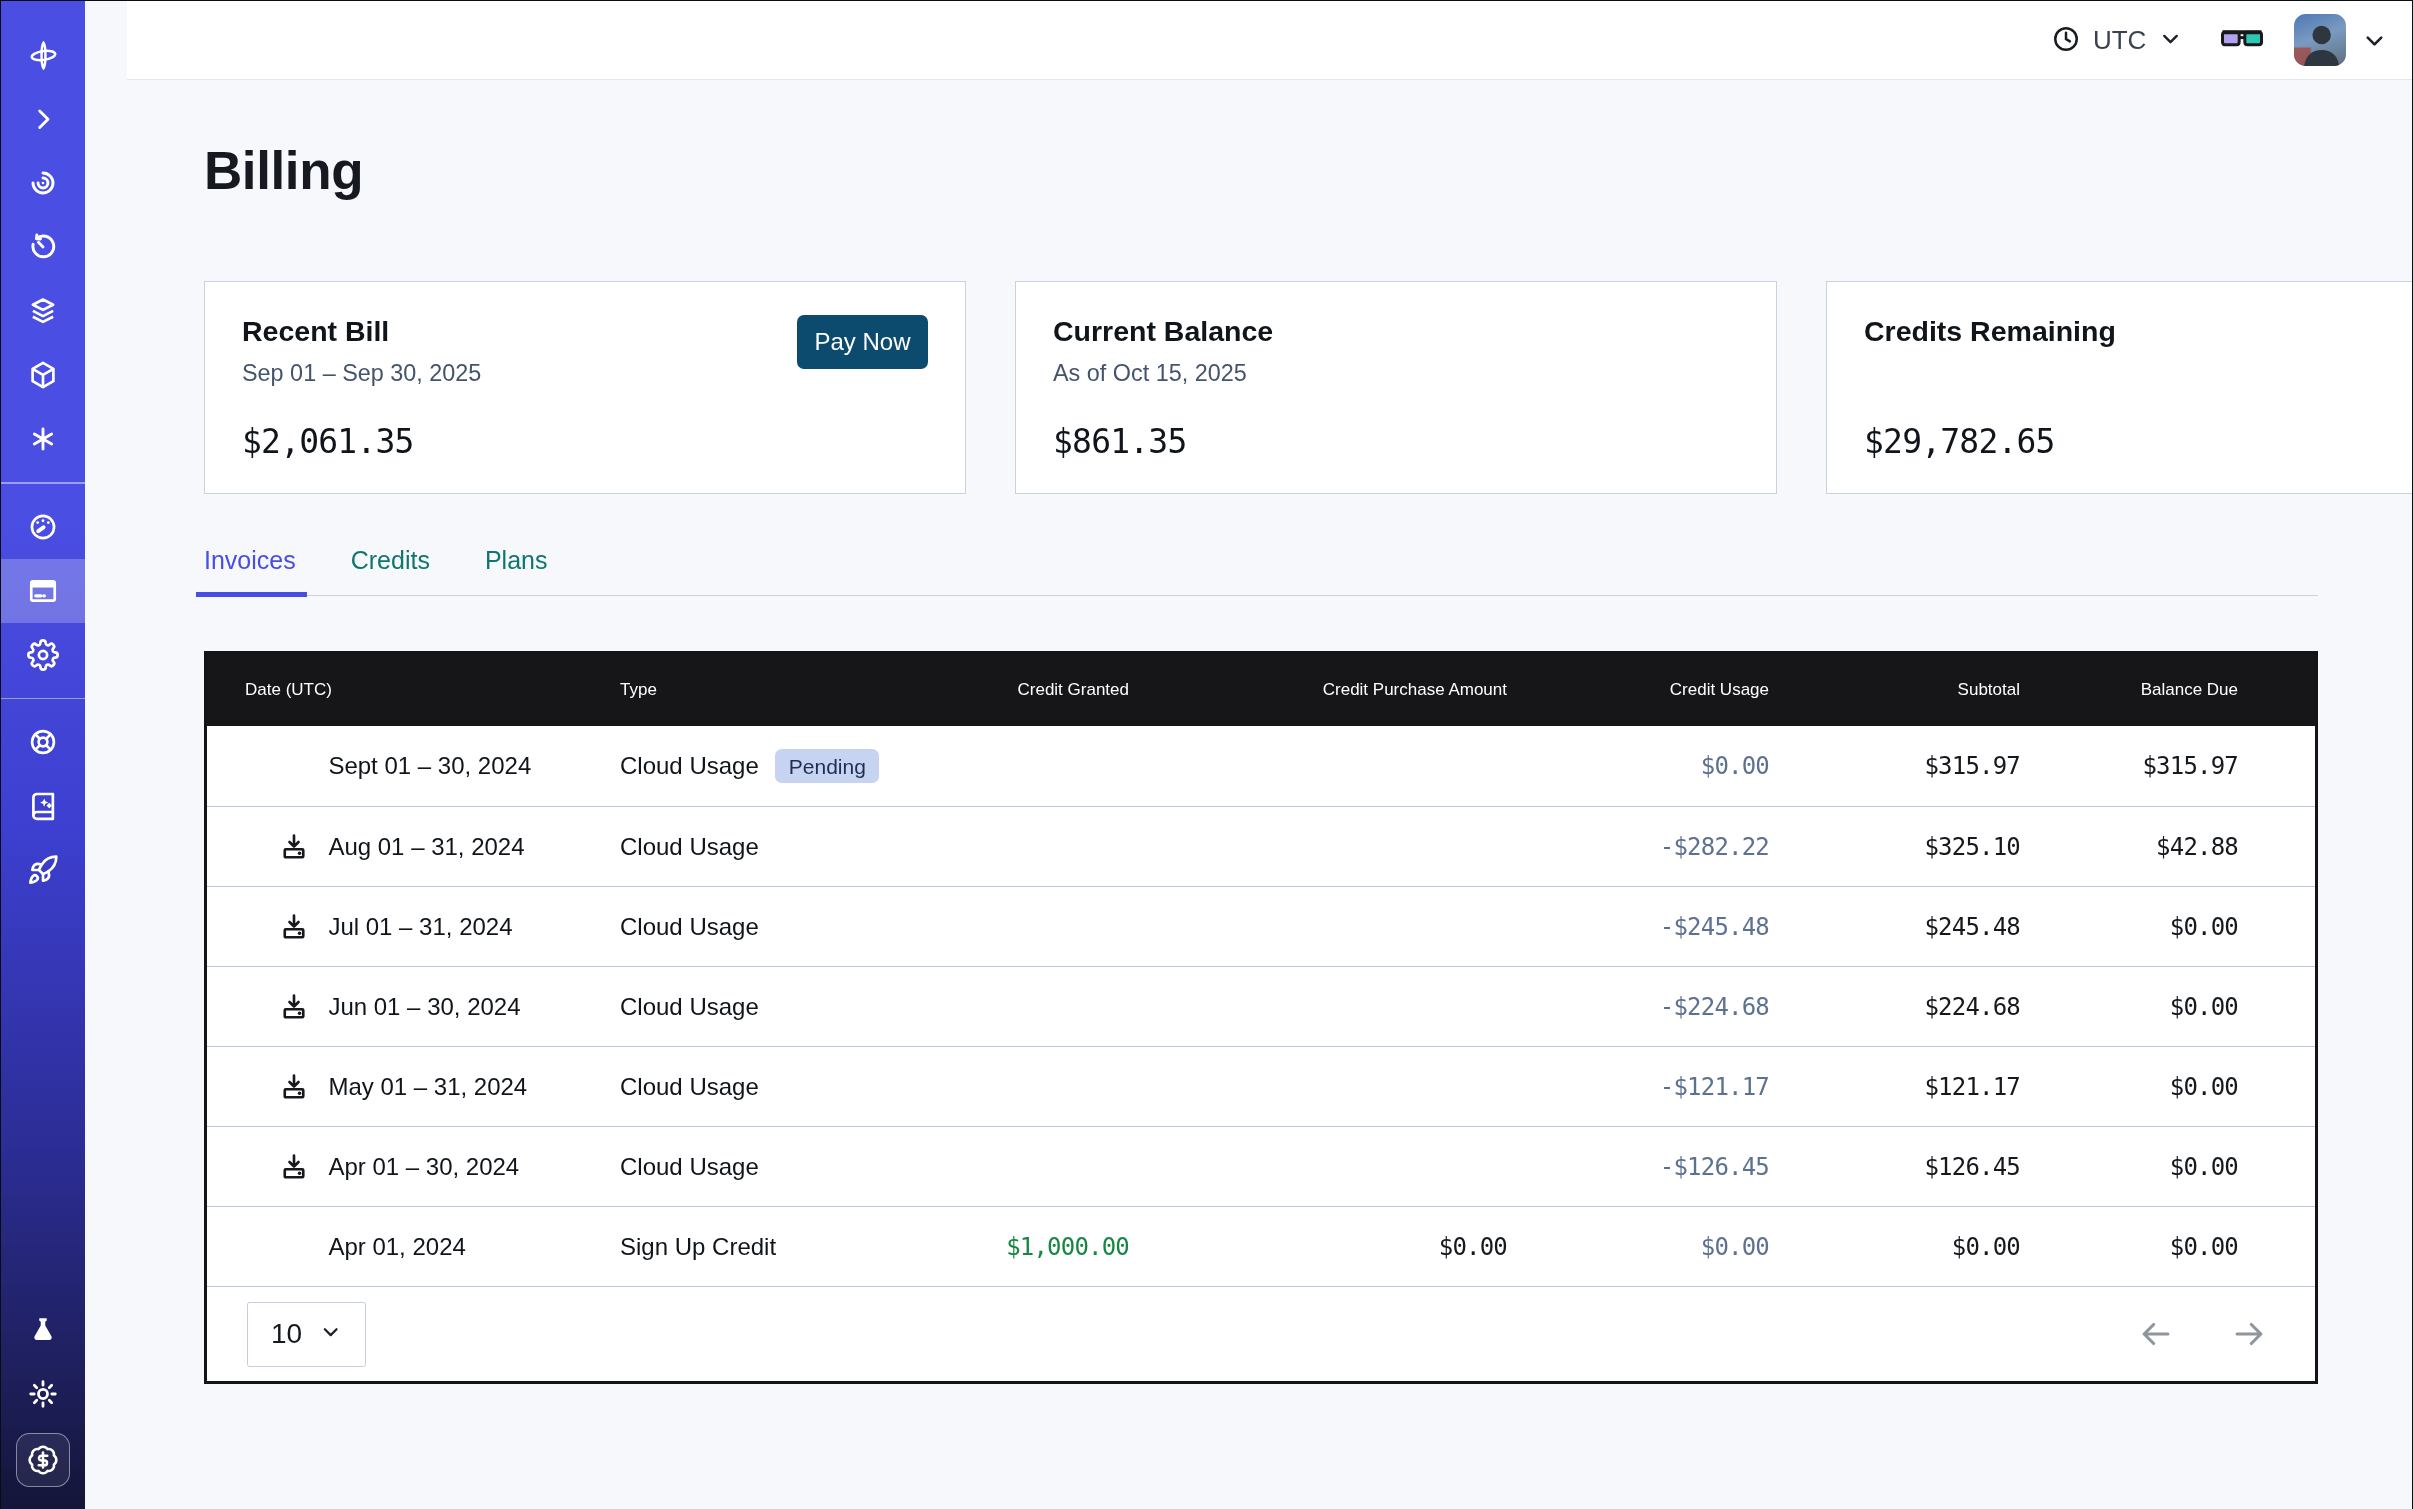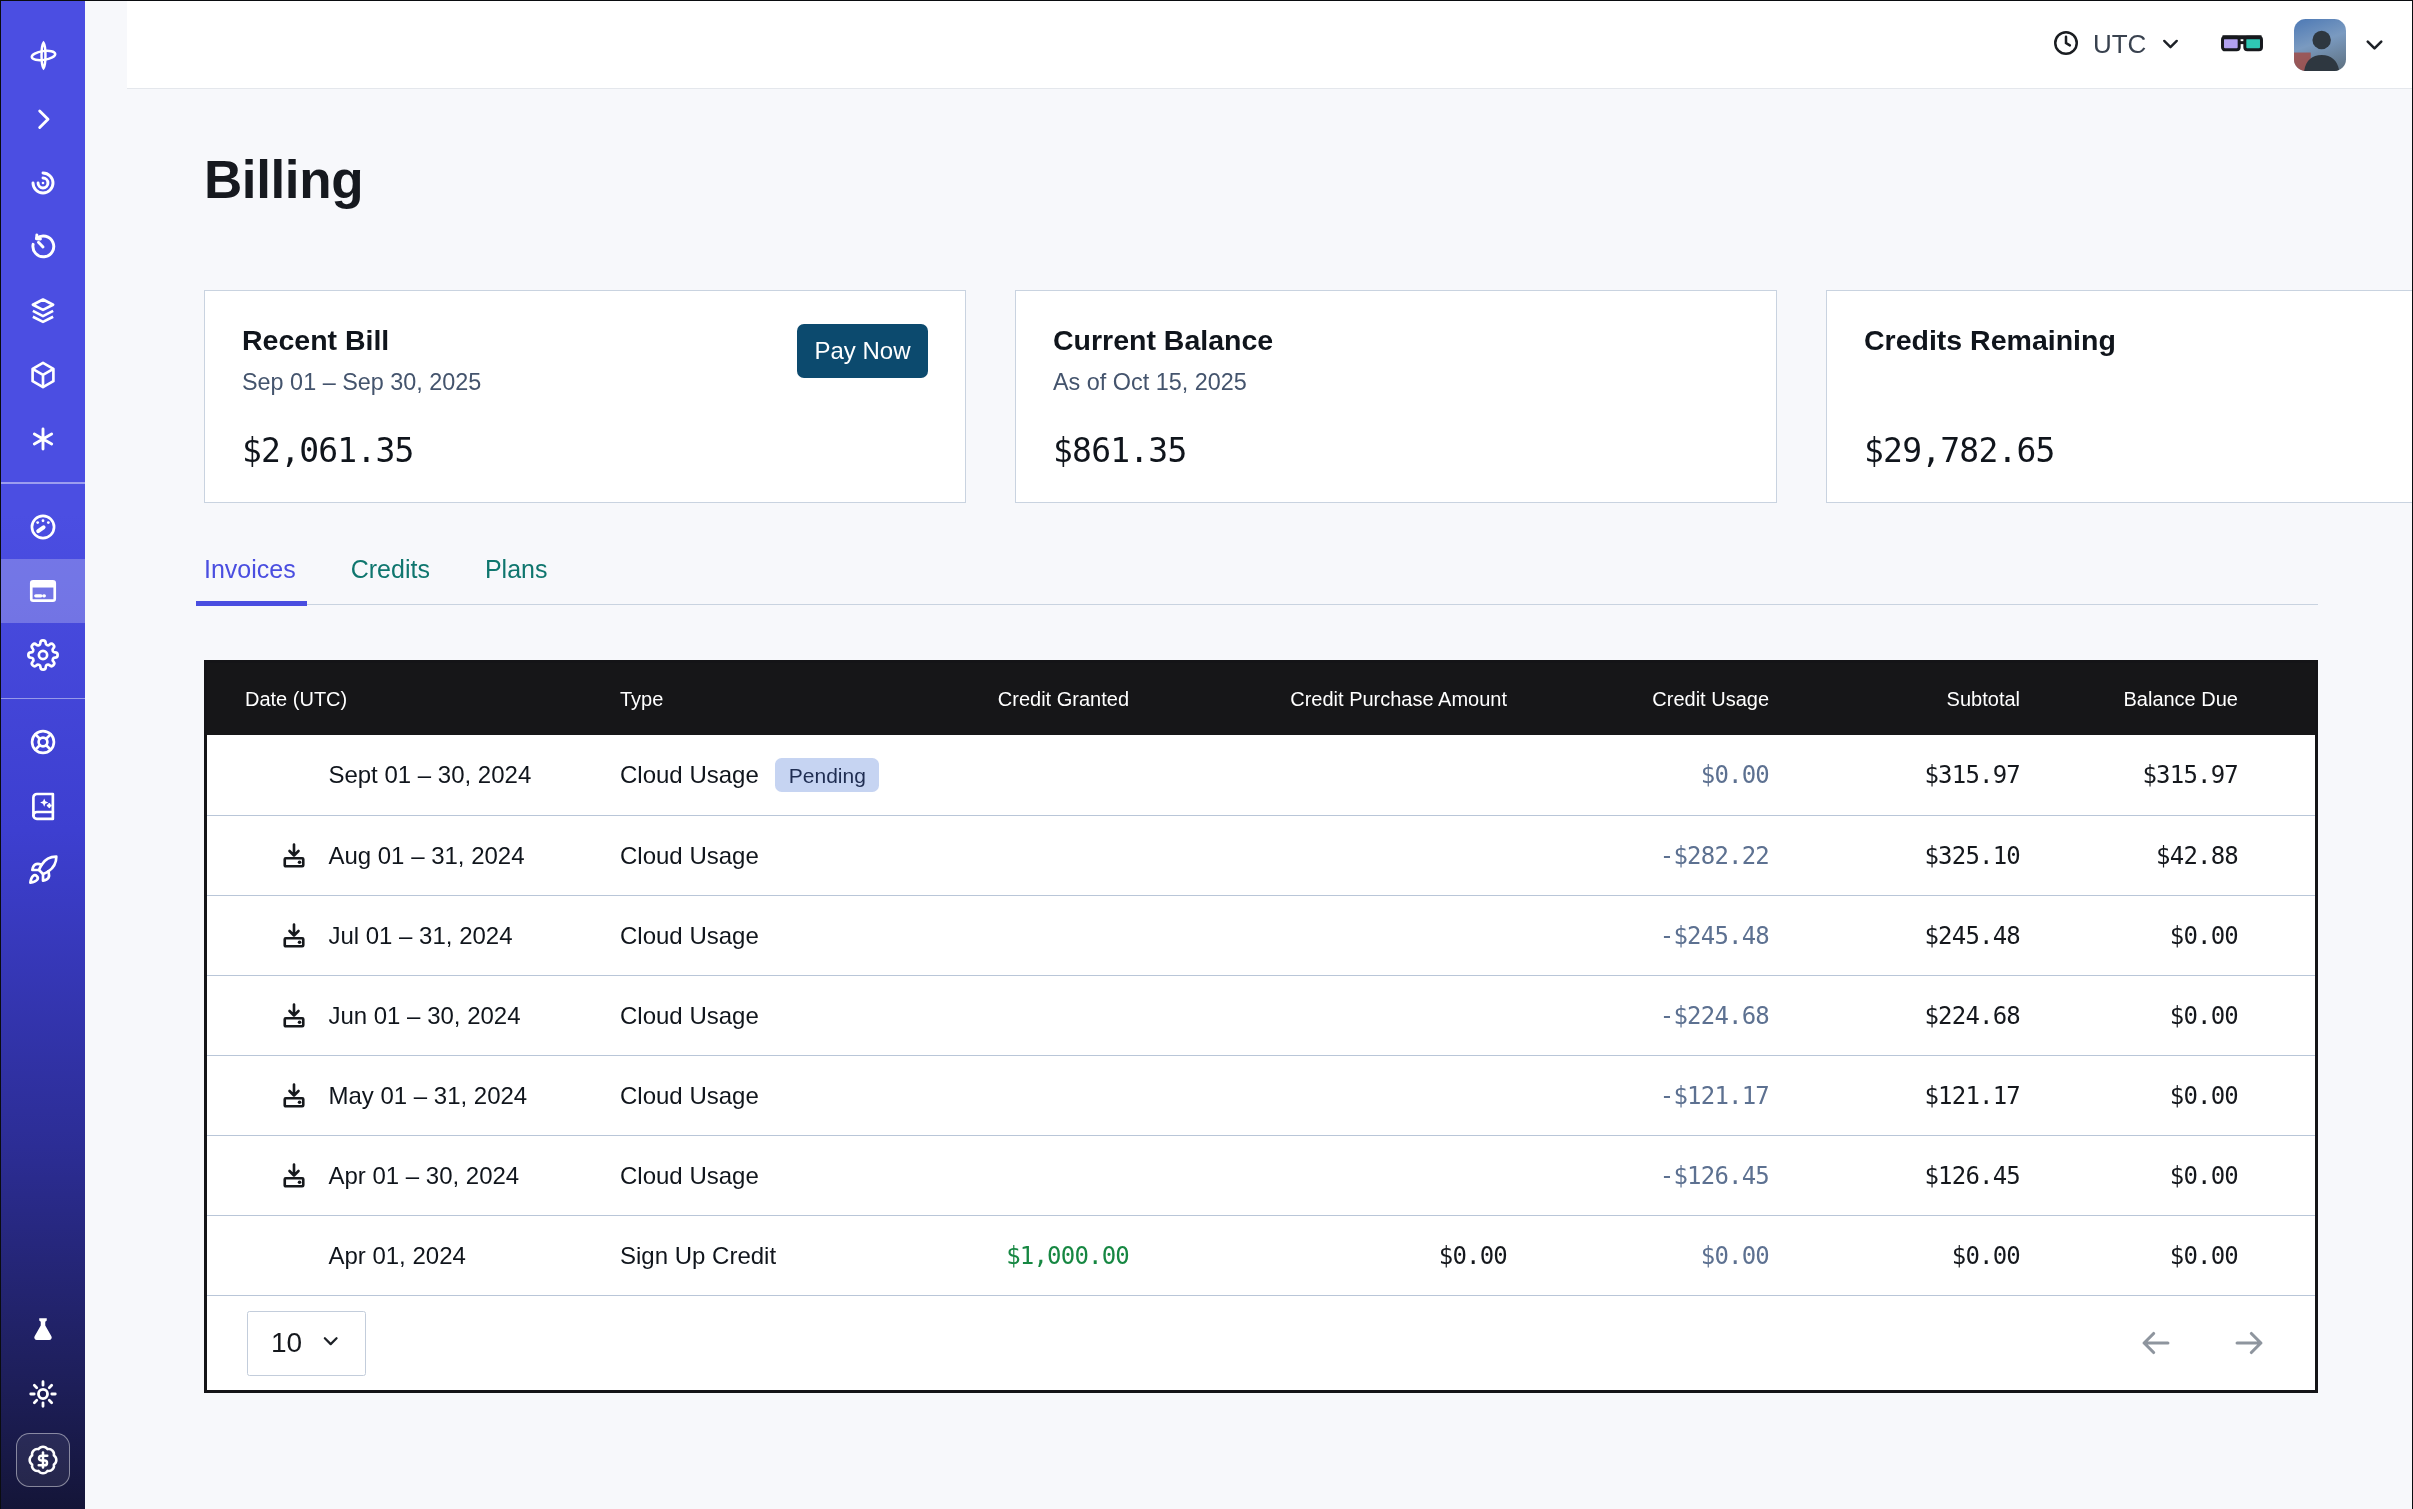--- a/index.html
+++ b/index.html
@@ -23,21 +23,21 @@
   .credits-btn {
     width:54px; height:54px; margin:6.7px auto 22px auto;
     border:1.7px solid rgba(255,255,255,0.45); border-radius:13.4px;
     background:rgba(255,255,255,0.07);
     display:flex; align-items:center; justify-content:center; cursor:pointer;
   }
 
   
   .main { flex:1; display:flex; flex-direction:column; min-width:0; }
   .topbar {
-    height:88px; flex:none; background:#ffffff; border-bottom:1.7px solid #e4e7ec;
+    height:79px; flex:none; background:#ffffff; border-bottom:1.7px solid #e4e7ec;
     display:flex; align-items:center; justify-content:flex-end; padding:0 24px;margin-left:42px;
   }
   .tz-group { display:flex; align-items:center; gap:11.7px; cursor:pointer; }
   .tz-label { font-size:26px; color:#39424f; font-weight:500; }
   .glasses-btn { margin-left:37px; display:flex; align-items:center; cursor:pointer; }
   .avatar {
     margin-left:30px; width:52px; height:52px; border-radius:11.7px; overflow:hidden; flex:none; cursor:pointer;
     background:linear-gradient(160deg,#4d79b5 0%,#7a9ac0 45%,#5d6f7e 100%); position:relative;
   }
   .avatar svg { position:absolute; inset:0; }
@@ -67,21 +67,21 @@
   .tab.active { color:#4a4ee0; }
   .tab.active::after { content:''; position:absolute; left:-8.4px; right:-11.7px; bottom:-1.7px; height:5px; background:#4a4ee0; }
 
   
   .table-wrap { width:2114px; margin-top:55px; border:3.3px solid #141417; background:#ffffff; }
   .grid-row {
     display:grid;
     grid-template-columns:413px 293px 216px 378px 262px 251px 218px;
     padding-right:73px; align-items:center;
   }
-  .thead { background:#161618; color:#ffffff; height:72px; font-size:20px; font-weight:500; }
+  .thead { background:#161618; color:#ffffff; height:72px; font-size:17px; font-weight:500; }
   .thead .c1 { padding-left:38px; }
   .num { text-align:right; }
   .tr { height:80px; font-size:24px; border-top:1.7px solid #b9c6d8; background:#fff; }
   .tr:first-child { border-top:none; }
   .cell-date { display:flex; align-items:center; padding-left:71px; gap:18.4px; color:#10151c; }
   .dl-slot { width:32px; height:32px; flex:none; display:flex; align-items:center; justify-content:center; cursor:pointer; }
   .cell-type { display:flex; align-items:center; gap:16.7px; color:#10151c; }
   .badge {
     background:#c6d4f2; color:#1f2d52; font-size:21px; font-weight:500;
     padding:6.7px 13.4px; border-radius:6.7px; line-height:1;

